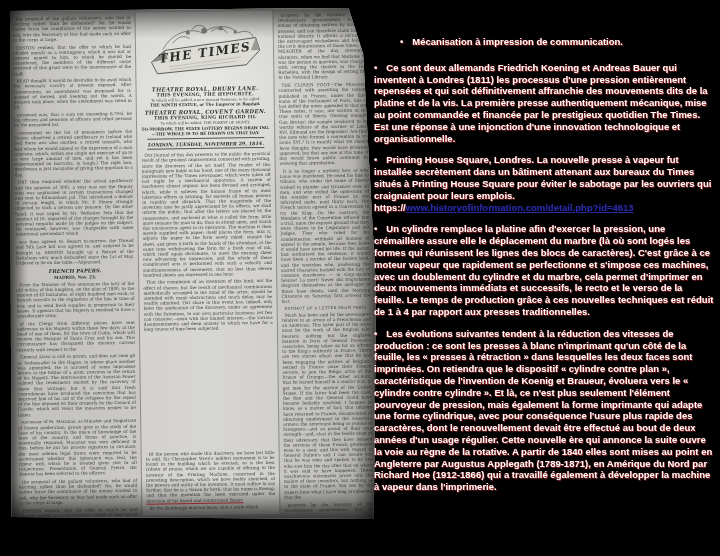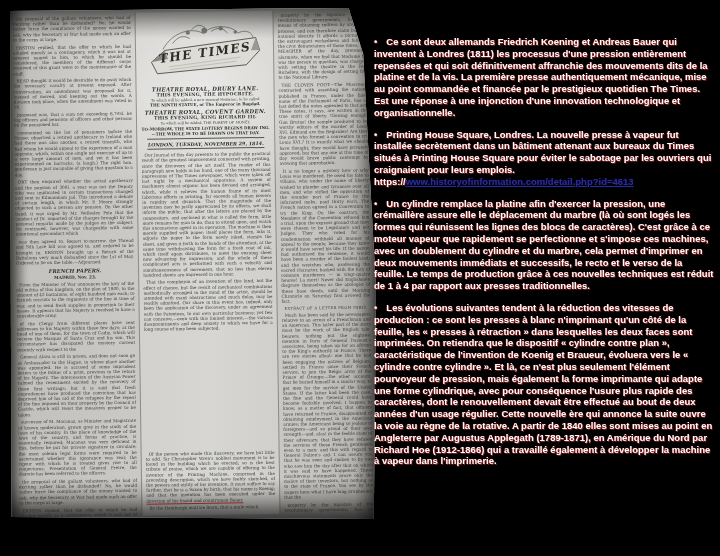--- a/index.html
+++ b/index.html
@@ -136,19 +136,20 @@
           <div class="np-p">It is no longer a mystery how or why Louis was murdered.  He owed his fate to villains, who under the name of liberty wished to plunder and tyrannise over all men, and who stifled the opposition of the sounder part of France by the infuriated mobs, paid thirty each.  The French nation agreed in a Convention to try the King.  On the contrary, the Members of the Convention refused him a trial, upon the express ground that they were chosen to be Legislators and not Judges.  They who voted for his condemnation withheld all manner of appeal to the people, because they knew it would have saved his life.  If the nation had authorised the sentence, it would have been a murder of the foulest kind; and the wretches who, professing the sacred character, basked with the fury of common murderers — in vingt-quatre heures!  La mort!  Never did Englishmen disgrace themselves as the apologist of these base deeds, until the Morning Chronicle on Saturday first avowed the fact.</div>
           <div class="np-caps-line">EXTRACT OF A LETTER FROM PARIS.</div>
           <div class="np-p">Much has been said by the newspapers relative to an arrest of a Frenchman and an American. This latter part of the story must be the work of the English tale-bearers; nothing but the slightest mention in Paris of General Davoust's associates, being taken up for an affront to the King's authority in France.  There are two stories afloat: one that he had been engaging the natives of Belgium, settled in France since their French service, to join the Belgic army of the Prince of Orange;—the other account, that he buried himself in a similar way, to get men for the service of the United States.  If the latter had been the case, the fine and the General could have become foolishly involved. I happen to know, as a matter of fact, that officers have returned to France, disappointed of obtaining employment in the American armies; the Americans being so jealous of foreigners—and so proud of their own strength—and, alas! in the feeble state of their adversary, that they have refused the services of these French gentlemen even to a man; and this with regard to General Dalton's aid.  I can assure you that he was seen and spoken to by one who saw him the day after that on which it was said to have happened.  These mischievous statements prove only the malice of their inventors, but nothing as to the state of France.  You see by the papers here what I have long prophesied, that the</div>
           <div class="np-p">property by the injustice of the revolutionary governments, has no means of obtaining redress by any legal process, and can therefore claim but the national identity.  It affords a picture of the extravagant wickedness and folly of the civic denunciators of those times; the MEAGHER of the day, pretended alarmists, when we find that Madame M. was the person in question, was charged with setting the theatre in the Rue Richelieu, with the design of setting fire to the National Library.</div>
         </div>
     </div>
     <div class="vignette"></div>
   </div>
 
   <div class="right-panel" id="rightPanel">
+      <div class="rp-para rp-title"><span class="rp-bullet">•</span><span>Mécanisation à impression de communication.</span></div>
       <div class="rp-para"><span class="rp-bullet">•</span><span>Ce sont deux allemands Friedrich Koening et Andreas Bauer qui inventent à Londres (1811) les processus d'une pression entièrement repensées et qui soit définitivement affranchie des mouvements dits de la platine et de la vis. La première presse authentiquement mécanique, mise au point commandée et financée par le prestigieux quotidien The Times. Est une réponse à une injonction d'une innovation technologique et organisationnelle.</span></div>
       <div class="rp-para"><span class="rp-bullet">•</span><span>Printing House Square, Londres.  La nouvelle presse à vapeur fut installée secrètement dans un bâtiment attenant aux bureaux du Times situés à Printing House Square pour éviter le sabotage par les ouvriers qui craignaient pour leurs emplois.</span> <span class="rp-prefix">https://</span><a class="rp-link" href="#">www.historyofinformation.com/detail.php?id=4613</a></div>
       <div class="rp-para"><span class="rp-bullet">•</span><span>Un cylindre remplace la platine afin d'exercer la pression, une crémaillère assure elle le déplacement du marbre (là où sont logés les formes qui réunissent les lignes des blocs de caractères). C'est grâce à ce moteur vapeur que rapidement se perfectionne et s'impose ces machines, avec un doublement du cylindre et du marbre, cela permet d'imprimer en deux mouvements immédiats et successifs, le recto et le verso de la feuille. Le temps de production grâce à ces nouvelles techniques est réduit de 1 à 4 par rapport aux presses traditionnelles.</span></div>
       <div class="rp-para"><span class="rp-bullet">•</span><span>Les évolutions suivantes tendent à la réduction des vitesses de production : ce sont les presses à blanc n'imprimant qu'un côté de la feuille, les « presses à rétraction » dans lesquelles les deux faces sont imprimées. On retiendra que le dispositif « cylindre contre plan », caractéristique de l'invention de Koenig et Braueur, évoluera vers le « cylindre contre cylindre ». Et là, ce n'est plus seulement l'élément pourvoyeur de pression, mais également la forme imprimante qui adapte une forme cylindrique, avec pour conséquence l'usure plus rapide des caractères, dont le renouvellement devait être effectué au bout de deux années d'un usage régulier. Cette nouvelle ère qui annonce la suite ouvre la voie au règne de la rotative. A partir de 1840 elles sont mises au point en Angleterre par Augustus Applegath (1789-1871), en Amérique du Nord par Richard Hoe (1912-1866) qui a travaillé également à développer la machine à vapeur dans l'imprimerie.</span></div>
     </div>
 
 </div>
 
 </body></html>

